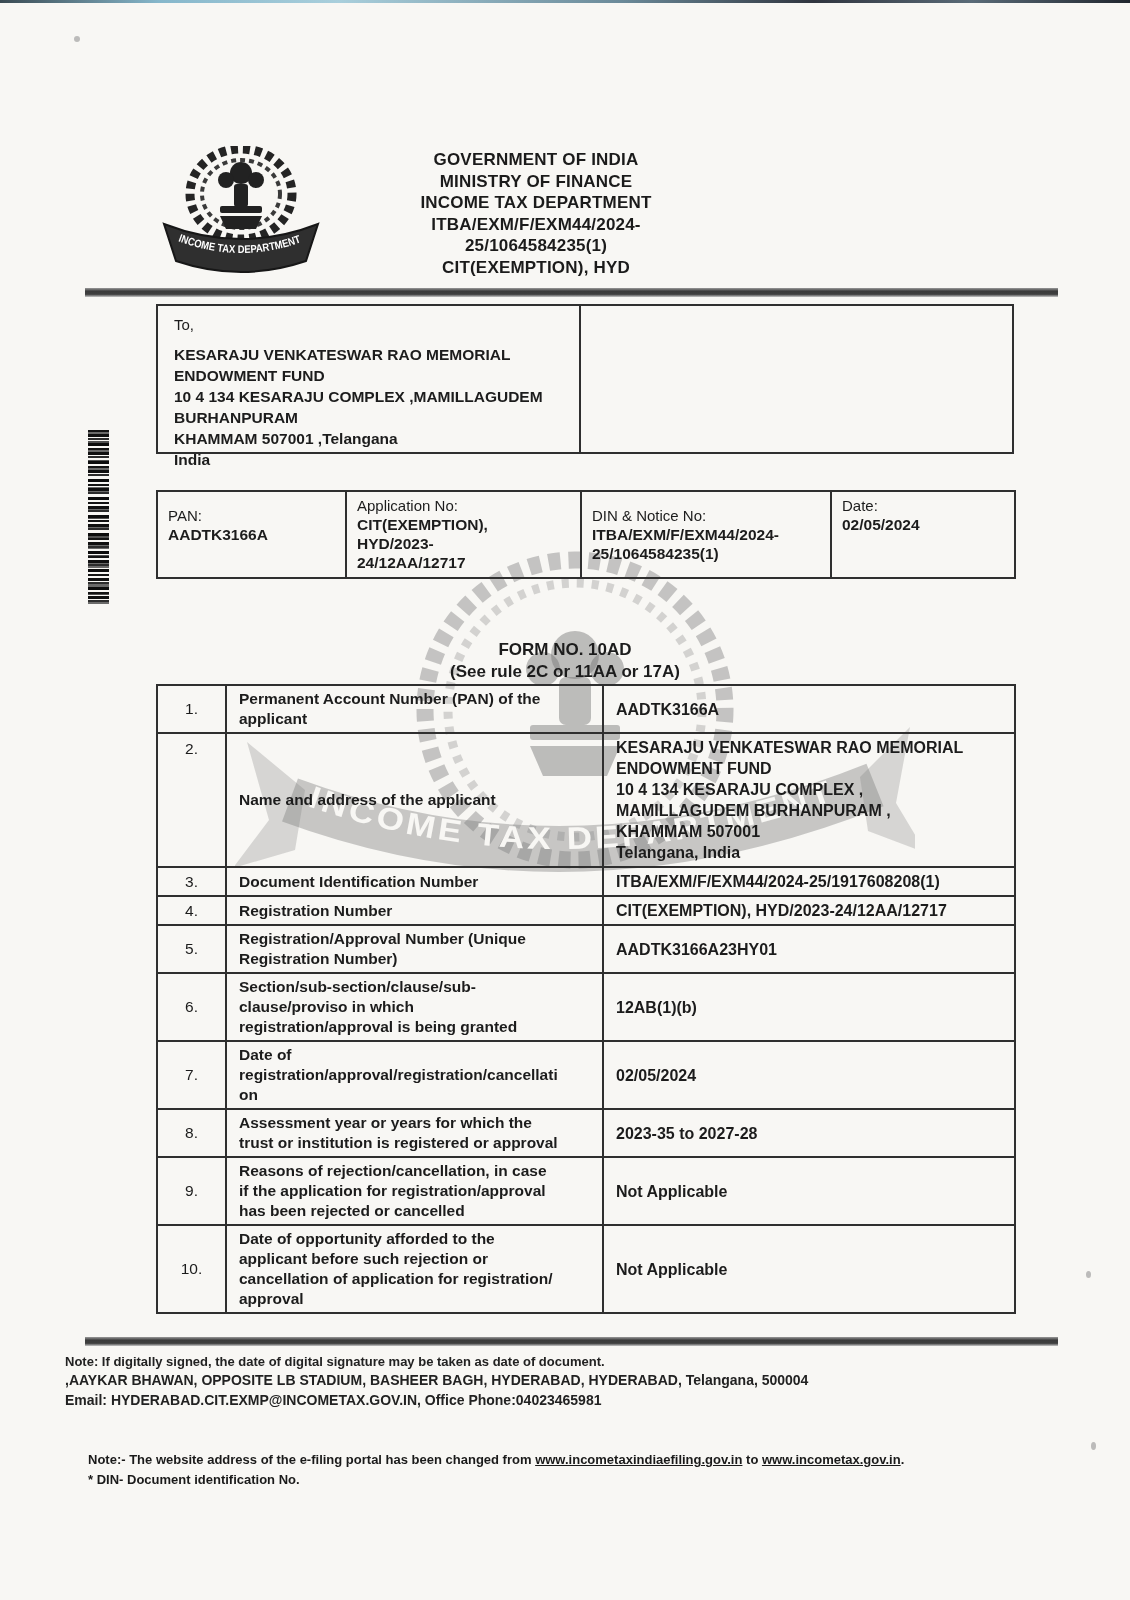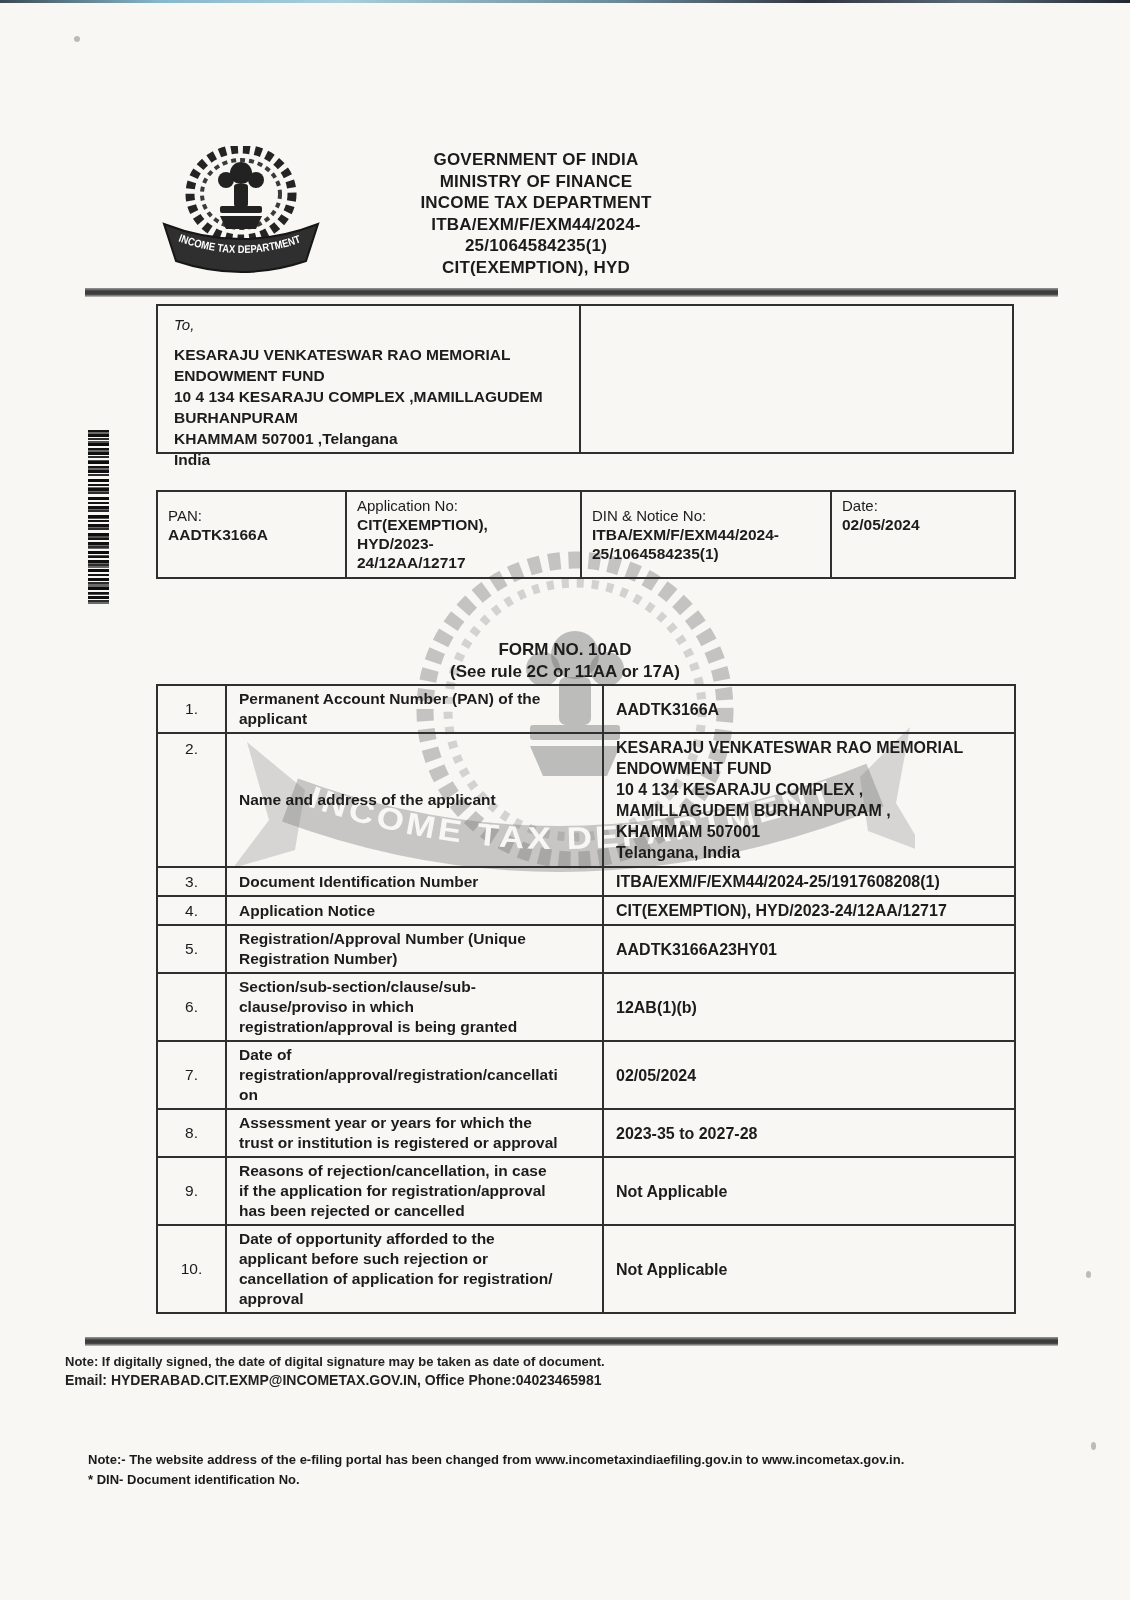--- a/index.html
+++ b/index.html
@@ -36,21 +36,21 @@
   .rule1{left:85px;top:288px;width:973px;}
   .rule2{left:85px;top:1337px;width:973px;}
 
   
   .to-box{
     left:156px;top:304px;width:858px;height:150px;
     border:2px solid #2f2f2f;display:flex;box-sizing:border-box;
   }
   .to-left{width:421px;box-sizing:border-box;padding:10px 16px;}
   .to-right{flex:1;border-left:2px solid #2f2f2f;}
-  .to-salutation{font-size:15px;margin-bottom:11px;font-style:italic;}
+  .to-salutation{font-size:15px;margin-bottom:11px;}
   .to-address{font-size:15.5px;font-weight:bold;line-height:21px;}
 
   
   .barcode{
     left:88px;top:430px;width:21px;height:174px;
     background:
       repeating-linear-gradient(180deg,#141414 0 2px,transparent 2px 4px,#101010 4px 7px,transparent 7px 8px,#2c2c2c 8px 10px,transparent 10px 13px,#0d0d0d 13px 16px,transparent 16px 18px),
       repeating-linear-gradient(180deg,rgba(60,60,60,.75) 0 5px,rgba(255,255,255,0) 5px 11px,rgba(40,40,40,.8) 11px 13px,rgba(255,255,255,0) 13px 19px);
   }
 
@@ -93,21 +93,21 @@
   
   .footer-block{
     left:65px;top:1352px;width:1000px;
     text-align:left;font-weight:bold;color:#222;
   }
   .footer-note{font-size:13px;line-height:19px;}
   .footer-address{font-size:14px;line-height:19.5px;}
   .footer-contact{font-size:14px;line-height:19.5px;}
 
   .bottom-note{left:88px;top:1450px;width:960px;font-size:13px;font-weight:bold;line-height:20px;color:#1a1a1a;}
-  .bottom-note .url{}
+  .bottom-note .url{text-decoration:underline;}
 </style>
 </head>
 <body>
 
 <div class="page">
 
   <div class="abs scan-top"></div>
   <div class="abs artifact" style="left:74px;top:36px;width:6px;height:6px;"></div>
   <div class="abs artifact" style="left:1086px;top:1271px;width:5px;height:7px;"></div>
   <div class="abs artifact" style="left:1091px;top:1442px;width:5px;height:8px;"></div>
@@ -246,21 +246,21 @@
 KHAMMAM 507001
 Telangana, India</td>
     </tr>
     <tr style="height:23px">
       <td class="sn">3.</td>
       <td class="lbl prelines">Document Identification Number</td>
       <td class="val prelines">ITBA/EXM/F/EXM44/2024-25/1917608208(1)</td>
     </tr>
     <tr style="height:23px">
       <td class="sn">4.</td>
-      <td class="lbl prelines">Application Notice</td>
+      <td class="lbl prelines">Registration Number</td>
       <td class="val prelines">CIT(EXEMPTION), HYD/2023-24/12AA/12717</td>
     </tr>
     <tr style="height:45px">
       <td class="sn">5.</td>
       <td class="lbl prelines">Registration/Approval Number (Unique
 Registration Number)</td>
       <td class="val prelines">AADTK3166A23HY01</td>
     </tr>
     <tr style="height:61px">
       <td class="sn">6.</td>
@@ -297,20 +297,21 @@
 approval</td>
       <td class="val prelines">Not Applicable</td>
     </tr>
   </tbody>
     </table>
 
   <div class="abs z1 rule rule2"></div>
 
   <div class="abs z1 footer-block">
     <div class="footer-note">Note: If digitally signed, the date of digital signature may be taken as date of document.</div>
+    <div class="footer-address">,AAYKAR BHAWAN, OPPOSITE LB STADIUM, BASHEER BAGH, HYDERABAD,  HYDERABAD, Telangana, 500004</div>
     <div class="footer-contact">Email: HYDERABAD.CIT.EXMP@INCOMETAX.GOV.IN,  Office Phone:04023465981</div>
   </div>
 
   <div class="abs z1 bottom-note">
     <div>
       <span>Note:- The website address of the e-filing portal has been changed from </span><span class="url">www.incometaxindiaefiling.gov.in</span><span> to </span><span class="url">www.incometax.gov.in</span><span>.</span>
     </div>
     <div>* DIN- Document identification No.</div>
   </div>
 

